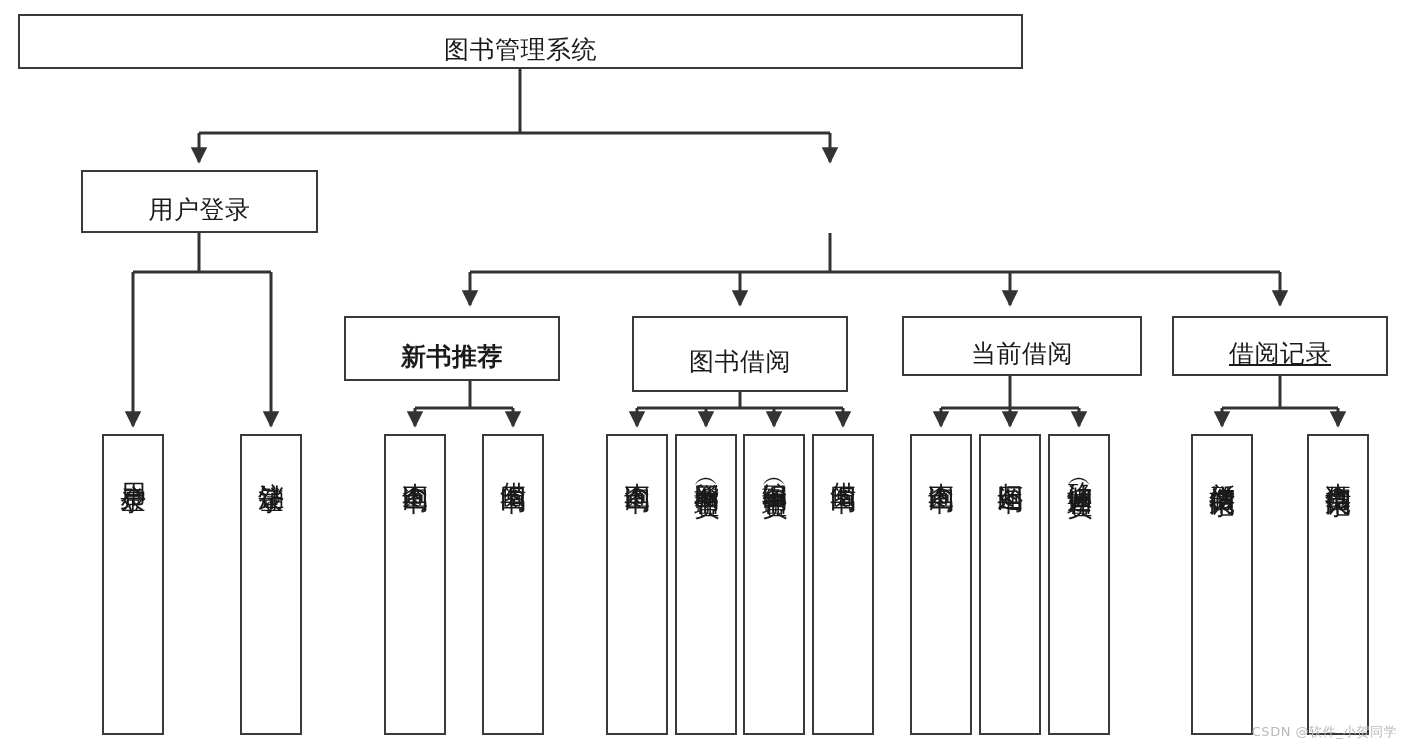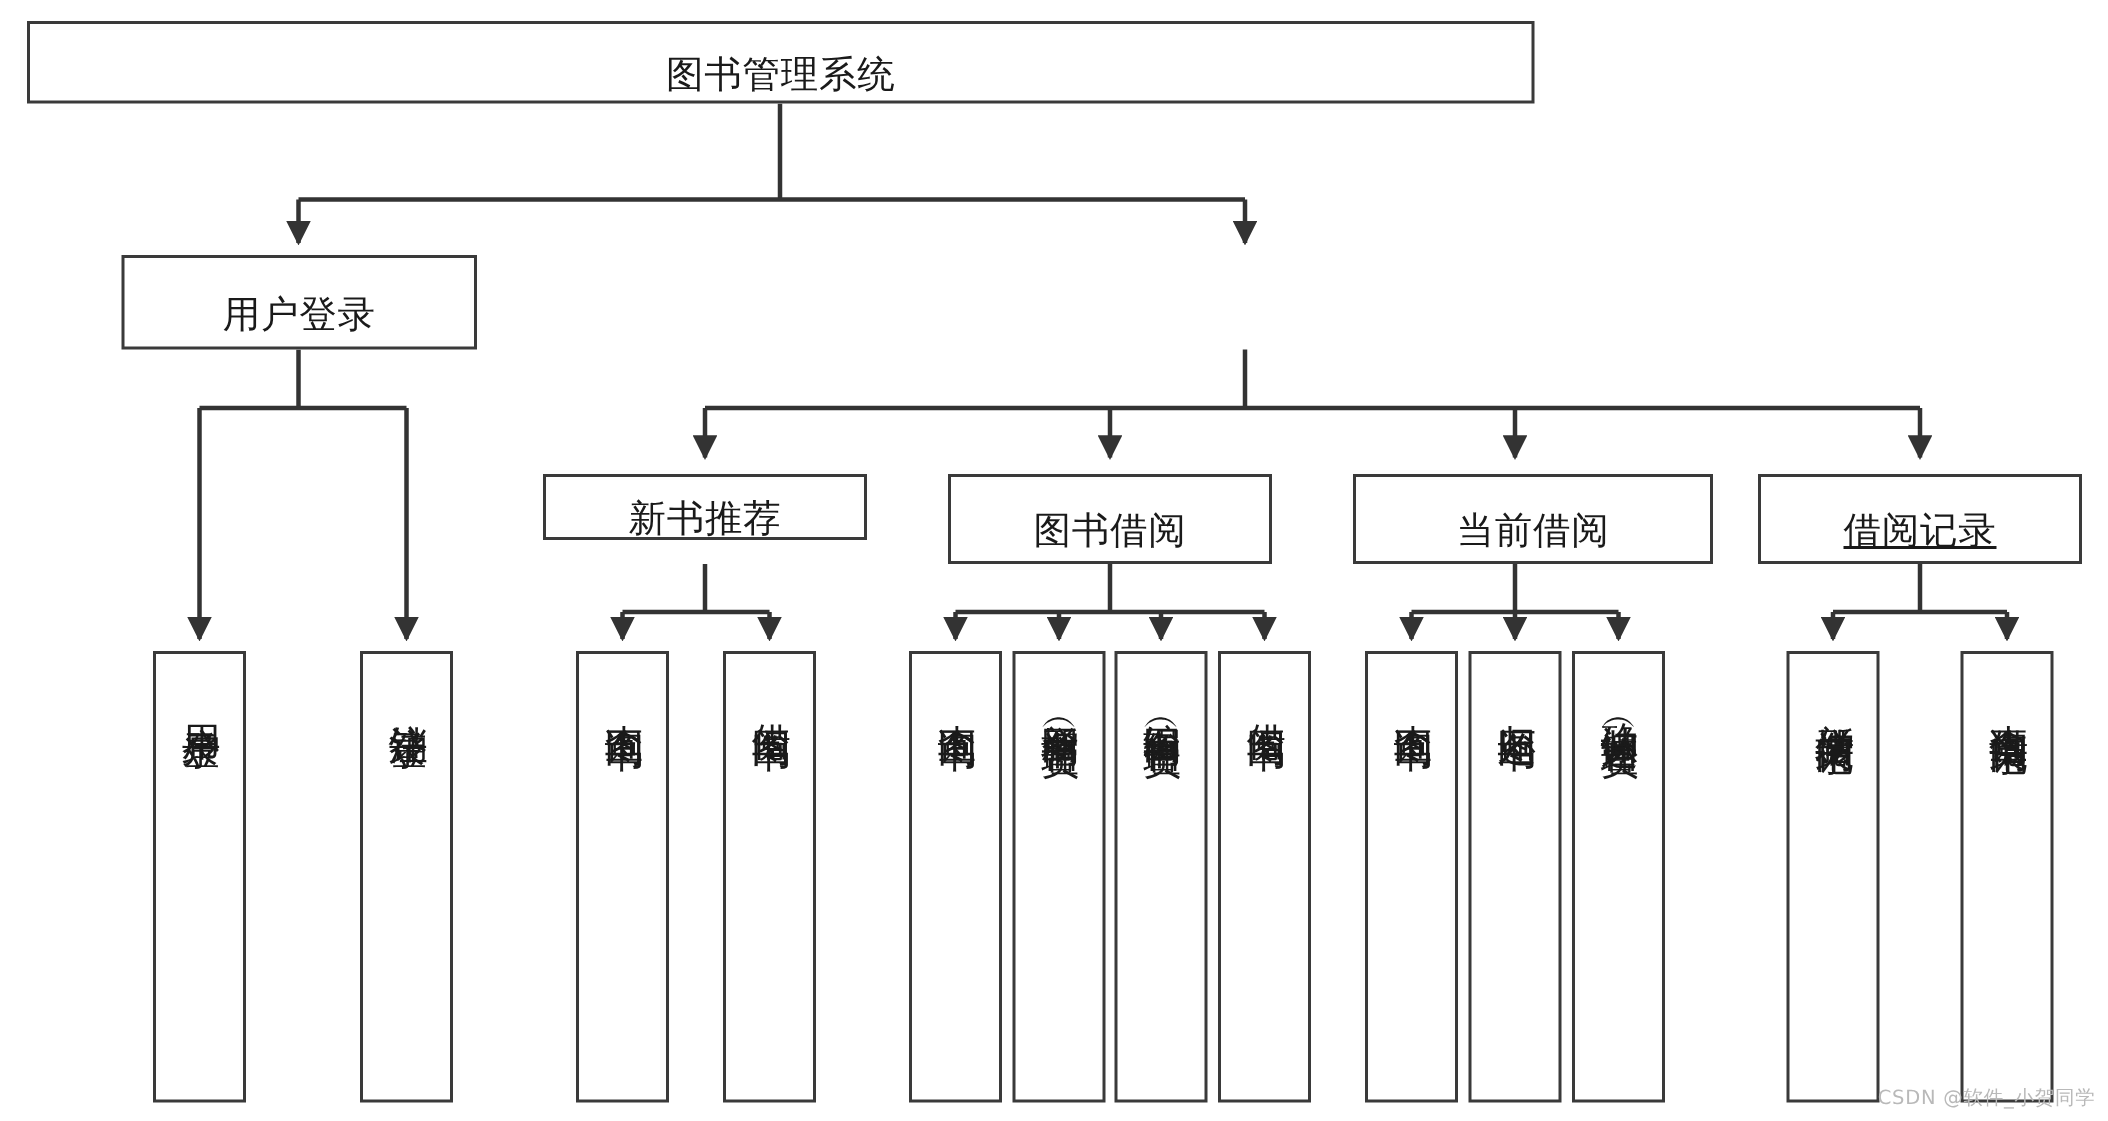--- a/index.html
+++ b/index.html
@@ -136,24 +136,24 @@
   </svg>
 
   <div class="node horiz root" style="left:18px; top:14px; width:1005px; height:55px;">
     <span class="label">图书管理系统</span>
   </div>
 
   <div class="node horiz" style="left:81px; top:170px; width:237px; height:63px;">
     <span class="label">用户登录</span>
   </div>
 
-  <div class="node horiz" style="left:362px; top:316px; width:216px; height:44px;">
+  <div class="node horiz" style="left:344px; top:316px; width:216px; height:65px;font-weight:bold;">
     <span class="label">新书推荐</span>
   </div>
-  <div class="node horiz" style="left:632px; top:316px; width:216px; height:60px;">
+  <div class="node horiz" style="left:632px; top:316px; width:216px; height:76px;">
     <span class="label">图书借阅</span>
   </div>
   <div class="node horiz" style="left:902px; top:316px; width:240px; height:60px;">
     <span class="label">当前借阅</span>
   </div>
   <div class="node horiz" style="left:1172px; top:316px; width:216px; height:60px;text-decoration:underline;">
     <span class="label">借阅记录</span>
   </div>
 
   <div class="node vert" style="left:102px; top:434px; width:62px; height:301px;">

